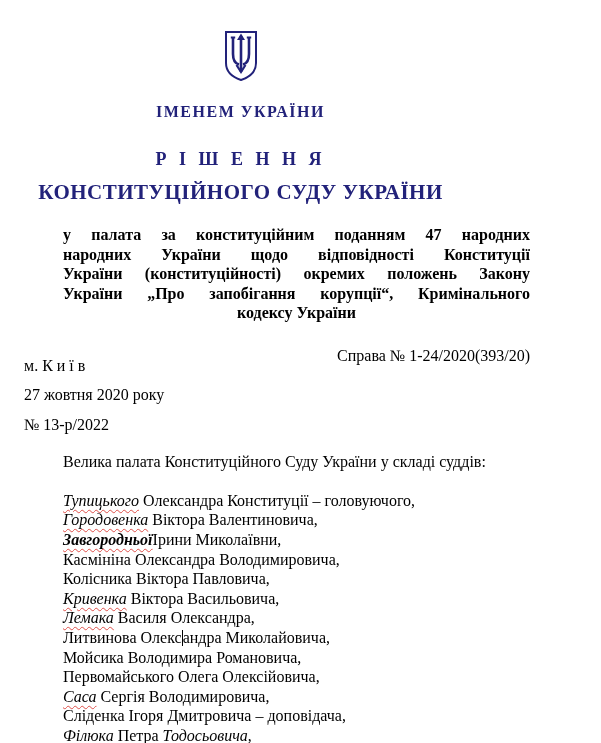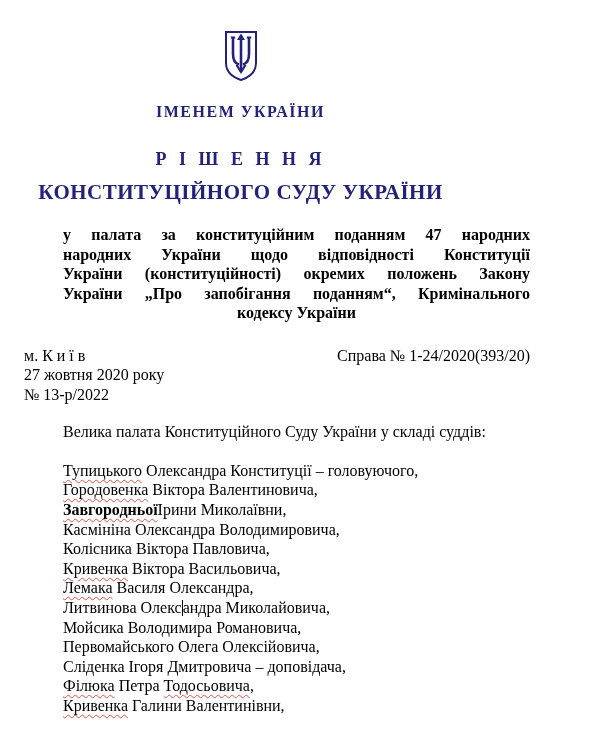--- a/index.html
+++ b/index.html
@@ -30,31 +30,32 @@
     margin:21px 0 0 63px; width:467px;
     font-weight:bold; font-size:16px;
   }
   .jline { display:flex; justify-content:space-between; height:19.5px; white-space:nowrap; }
   .jline-last { text-align:center; height:19.5px; }
   .case-info {
     display:flex; justify-content:space-between; align-items:flex-start;
     margin:22px 0 0 24px; width:506px;
     font-size:16px;
   }
-  .case-left div { line-height:19.8px; }
+  .case-left div { line-height:19.8px;margin-top:10px; }
   .case-right { line-height:19.8px; }
   .intro { margin:17px 0 0 63px; font-size:16px; line-height:20px; }
   .judges { margin:19px 0 0 63px; font-size:16px; list-style:none; }
   .judge-line { line-height:19.6px; white-space:nowrap; }
   .b { font-weight:bold; }
   .sq {
     text-decoration-line:underline;
     text-decoration-style:wavy;
     text-decoration-thickness:1px;
     text-underline-offset:3px;
+    font-style:italic;
   }
   .caret {
     display:inline-block; width:1px; height:16px;
     background:#000; vertical-align:-3px;
   }
 </style>
 </head>
 <body>
 
 <div class="page">
@@ -98,21 +99,21 @@
           <span>України</span>
           <span>(конституційності)</span>
           <span>окремих</span>
           <span>положень</span>
           <span>Закону</span>
         </div>
         <div class="jline">
           <span>України</span>
           <span>„Про</span>
           <span>запобігання</span>
-          <span>поданням“,</span>
+          <span>корупції“,</span>
           <span>Кримінального</span>
         </div>
       </div>
     <div class="jline-last">кодексу України</div>
   </div>
 
   <div class="case-info">
     <div class="case-left">
       <div>м. К и ї в</div>
       <div>27 жовтня 2020 року</div>
@@ -127,18 +128,19 @@
       <div class="judge-line"><span class="sq" style="text-decoration-color: rgb(222, 79, 74);">Тупицького</span><span> Олександра Конституції – головуючого,</span></div>
       <div class="judge-line"><span class="sq" style="text-decoration-color: rgb(222, 79, 74);">Городовенка</span><span> Віктора Валентиновича,</span></div>
       <div class="judge-line"><span class="b sq" style="text-decoration-color: rgb(222, 79, 74);">Завгородньої</span><span>Ірини Миколаївни,</span></div>
       <div class="judge-line"><span>Касмініна Олександра Володимировича,</span></div>
       <div class="judge-line"><span>Колісника Віктора Павловича,</span></div>
       <div class="judge-line"><span class="sq" style="text-decoration-color: rgb(222, 79, 74);">Кривенка</span><span> Віктора Васильовича,</span></div>
       <div class="judge-line"><span class="sq" style="text-decoration-color: rgb(222, 79, 74);">Лемака</span><span> Василя Олександра,</span></div>
       <div class="judge-line"><span>Литвинова Олекс</span><span class="caret"></span><span>андра Миколайовича,</span></div>
       <div class="judge-line"><span>Мойсика Володимира Романовича,</span></div>
       <div class="judge-line"><span>Первомайського Олега Олексійовича,</span></div>
+      <div class="judge-line"><span class="sq" style="text-decoration-color: rgb(222, 79, 74);">Саса</span><span> Сергія Володимировича,</span></div>
       <div class="judge-line"><span>Сліденка Ігоря Дмитровича – доповідача,</span></div>
       <div class="judge-line"><span class="sq" style="text-decoration-color: rgb(222, 79, 74);">Філюка</span><span> Петра </span><span class="sq" style="text-decoration-color: rgb(222, 79, 74);">Тодосьовича</span><span>,</span></div>
       <div class="judge-line"><span class="sq" style="text-decoration-color: rgb(222, 79, 74);">Кривенка</span><span> Галини Валентинівни,</span></div>
     </div>
 
 </div>
 
 </body></html>

